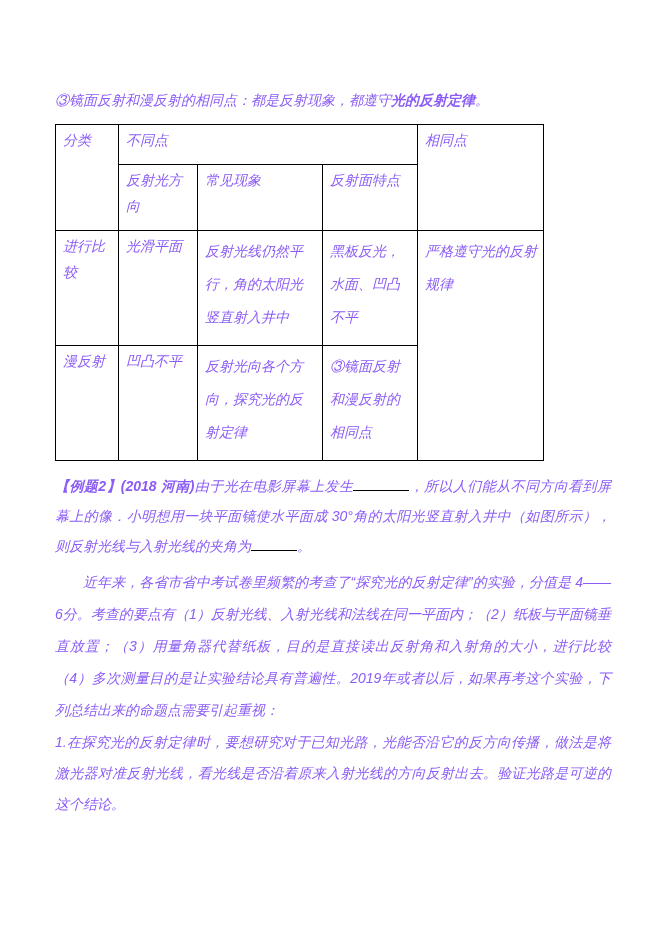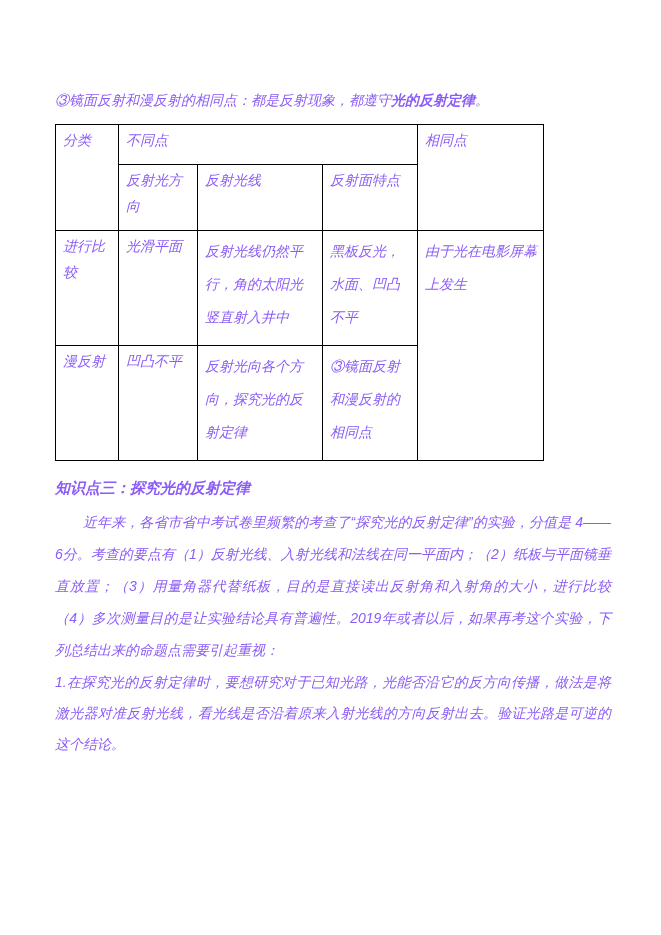--- a/index.html
+++ b/index.html
@@ -69,39 +69,39 @@
           <col style="width:126px">
       </colgroup>
       <tbody>
           <tr class="hr1">
         <td rowspan="2">分类</td>
         <td colspan="3">不同点</td>
         <td rowspan="2">相同点</td>
       </tr>
       <tr class="hr2">
         <td>反射光方向</td>
-        <td>反射光线</td>
+        <td>常见现象</td>
         <td>反射面特点</td>
       </tr>
       <tr class="br1">
         <td>进行比较</td>
         <td>光滑平面</td>
         <td class="tall">反射光线仍然平行，角的太阳光竖直射入井中</td>
         <td class="tall">黑板反光，水面、凹凸不平</td>
-        <td class="tall" rowspan="2">由于光在电影屏幕上发生</td>
+        <td class="tall" rowspan="2">严格遵守光的反射规律</td>
       </tr>
       <tr class="br2">
         <td>漫反射</td>
         <td>凹凸不平</td>
         <td class="tall">反射光向各个方向，探究光的反射定律</td>
         <td class="tall">③镜面反射和漫反射的相同点</td>
       </tr>
     </tbody>
       </table>
 
+    <p class="example"><span class="b">【例题2】(2018 河南)</span><span>由于光在电影屏幕上发生</span><span class="blank w1"></span><span>，所以人们能从不同方向看到屏幕上的像．小明想用一块平面镜使水平面成 30°角的太阳光竖直射入井中（如图所示），则反射光线与入射光线的夹角为</span><span class="blank w2"></span><span>。</span></p>
 
 
-    <p class="heading">知识点三：探究光的反射定律</p>
     <p class="intro">近年来，各省市省中考试卷里频繁的考查了“探究光的反射定律”的实验，分值是 4——6分。考查的要点有（1）反射光线、入射光线和法线在同一平面内；（2）纸板与平面镜垂直放置；（3）用量角器代替纸板，目的是直接读出反射角和入射角的大小，进行比较 （4）多次测量目的是让实验结论具有普遍性。2019年或者以后，如果再考这个实验，下列总结出来的命题点需要引起重视：</p>
     <p class="item">1.在探究光的反射定律时，要想研究对于已知光路，光能否沿它的反方向传播，做法是将激光器对准反射光线，看光线是否沿着原来入射光线的方向反射出去。验证光路是可逆的这个结论。</p>
 
   </div>
 </div>
 
 </body></html>

